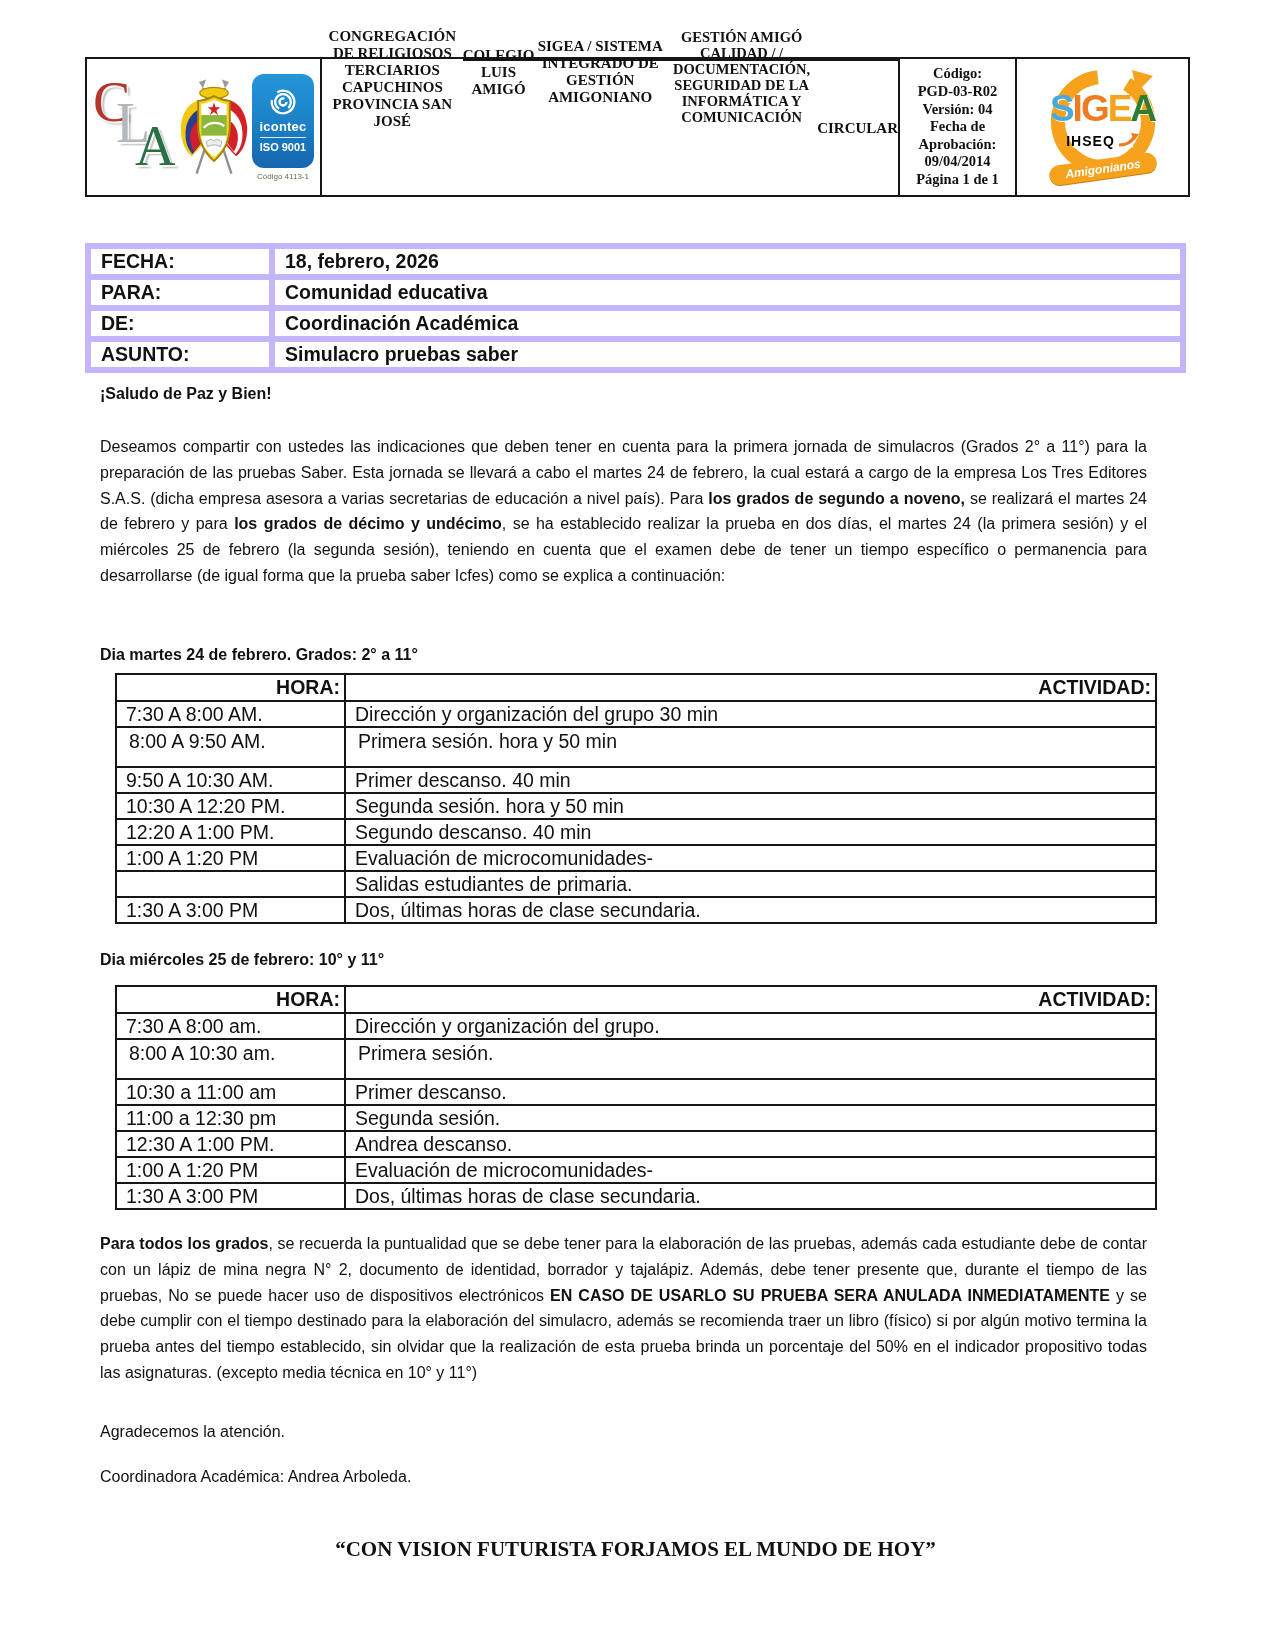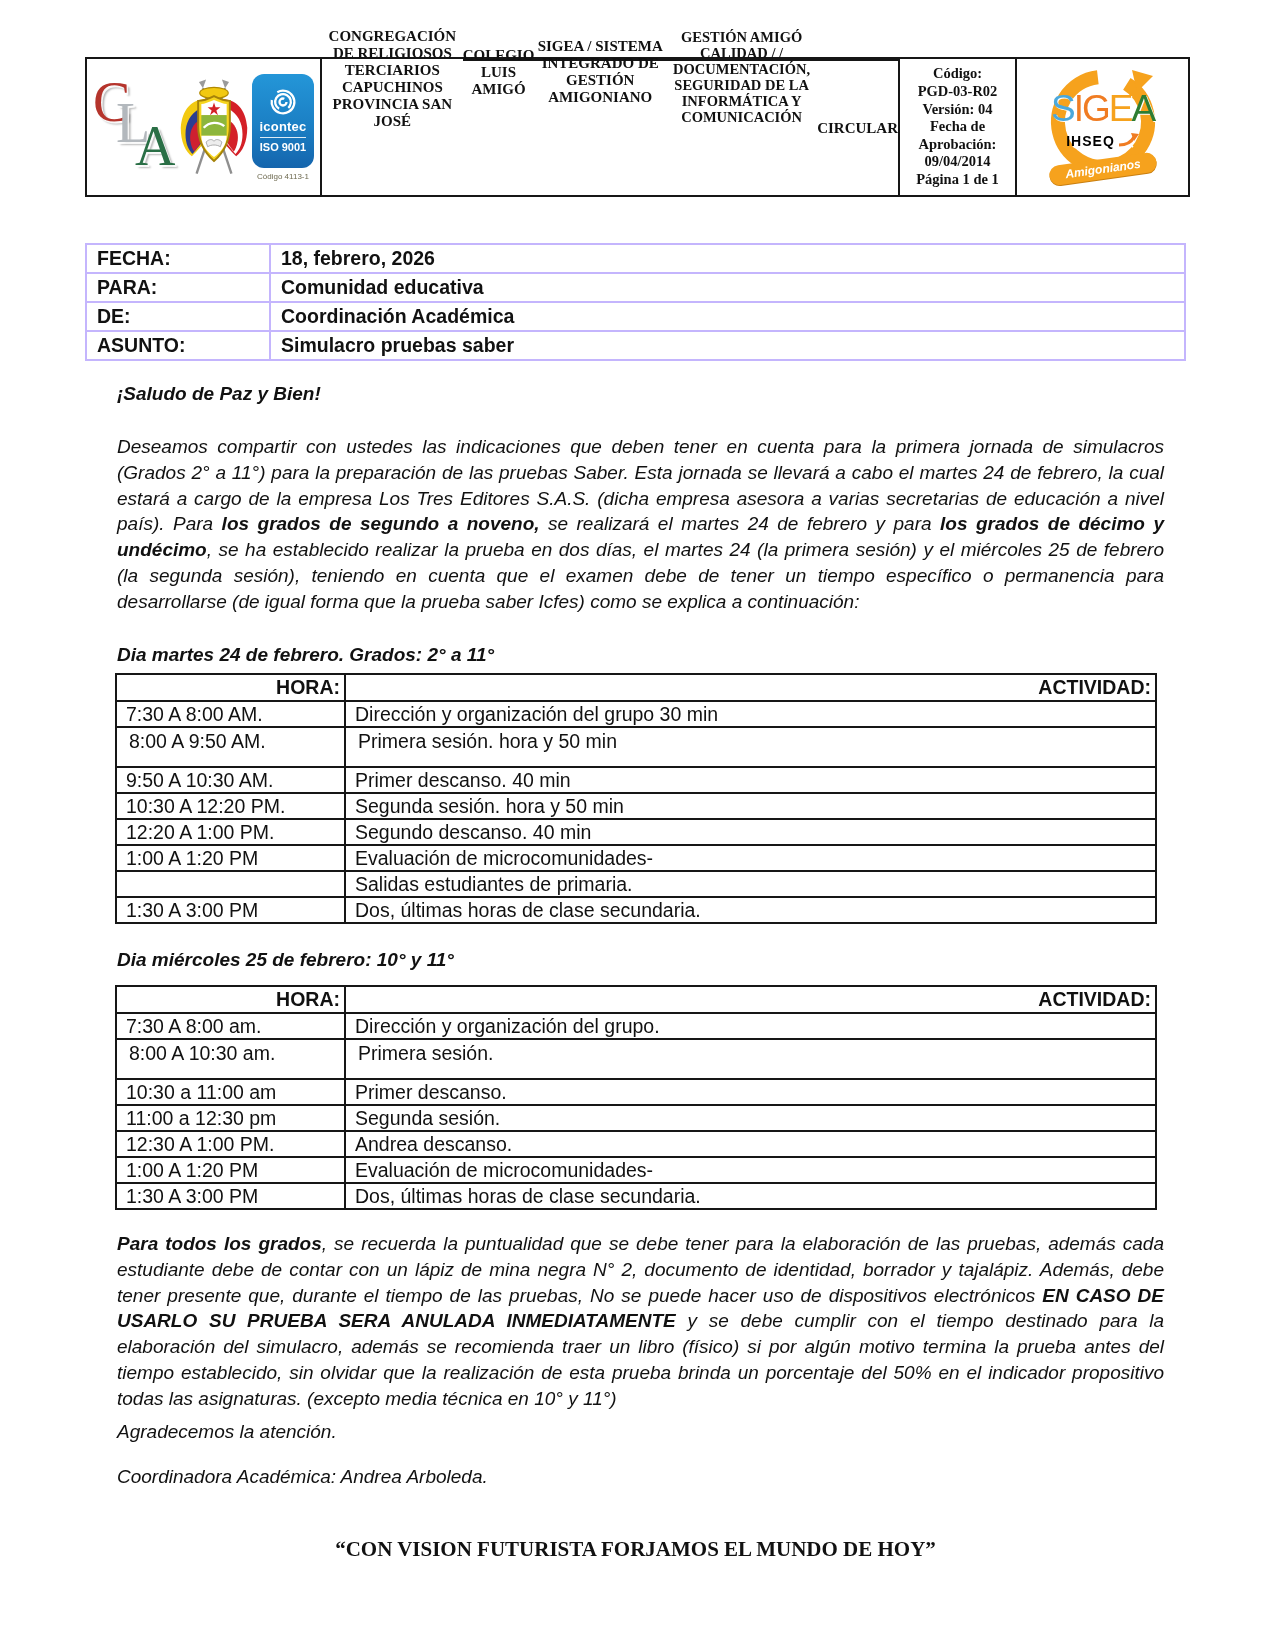--- a/index.html
+++ b/index.html
@@ -36,37 +36,37 @@
   .hdr-row:first-child { border-top:none; }
   .r1 { height:40px; } .r2 { height:24px; } .r3 { height:23px; } .r4 { height:34px; font-size:14.5px; line-height:16px; } .r5 { flex:1; }
 
   .hdr-code { display:flex; flex-direction:column; align-items:center; justify-content:center;
               font-family:"Liberation Serif", serif; font-weight:bold; font-size:14.5px; line-height:17.6px; text-align:center; }
 
   .hdr-sigea { display:flex; align-items:center; justify-content:center; }
   .sigea { position:relative; width:152px; height:126px; }
   .sigea svg.ring { position:absolute; left:0; top:0; }
   .sigea-letters { position:absolute; left:0; top:26px; width:100%; text-align:center;
-                   font-size:37px; font-weight:normal; letter-spacing:-2px; line-height:37px; }
+                   font-size:37px; font-weight:bold; letter-spacing:-2px; line-height:37px; }
   .sigea-letters span { text-shadow:1px 1px 0 #fff; }
   .sg0{color:#4aa8db;} .sg1{color:#f07c22;} .sg2{color:#f07c22;} .sg3{color:#f6a21d;} .sg4{color:#2e7d32;}
   .sigea-sub { position:absolute; left:0; top:68px; width:100%; text-align:center; font-size:14px; font-weight:bold;
                color:#000000; letter-spacing:1px; }
   .sigea-sub svg { vertical-align:-2px; margin-left:2px; }
   .sigea-ribbon { position:absolute; left:22px; top:95px; width:108px; height:20px; background:#f6a21d;
                   border-radius:10px; transform:rotate(-8deg); box-shadow:0 1px 0 #c97f10;
                   color:#fff; font-style:italic; font-weight:bold; font-size:12px; text-align:center; line-height:20px; }
 
   
   .meta { position:absolute; left:85px; top:243px; width:1101px; border-collapse:collapse; table-layout:fixed; }
-  .meta td { border:2px solid #c4b5fd; height:29px; font-weight:bold; font-size:19.5px; padding:1px 4px 1px 10px; }
+  .meta td { border:6px solid #c4b5fd; height:29px; font-weight:bold; font-size:19.5px; padding:1px 4px 1px 10px; }
   .meta td.lbl { width:184px; }
 
   
-  .txt { position:absolute; left:117px; width:1047px; font-size:19px; line-height:25.8px;font-style:italic; }
+  .txt { position:absolute; left:100px; width:1047px; font-size:16px; line-height:25.8px; }
   .greeting { top:381px; font-weight:bold; }
   .intro { top:434px; text-align:justify; }
   .sec-title { font-weight:bold; }
   .t1 { top:642px; }
   .t2 { top:947px; }
   .closing { top:1231px; text-align:justify; }
   .thanks { top:1419px; }
   .signature { top:1464px; }
   span.b { font-weight:bold; }
 

